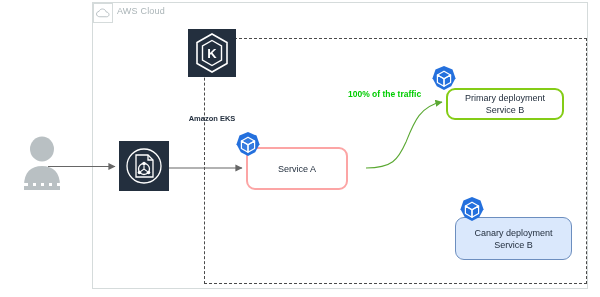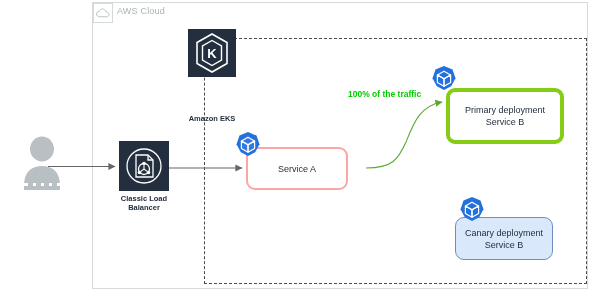--- a/index.html
+++ b/index.html
@@ -134,28 +134,28 @@
     top: 147px;
     width: 102px;
     height: 43px;
     border: 2px solid #fca5a5;
     background: #ffffff;
   }
   #primary-deployment-box {
     left: 446px;
     top: 88px;
     width: 118px;
-    height: 56px;
-    border: 4px solid #84cc16;
+    height: 32px;
+    border: 2px solid #84cc16;
     background: #ffffff;
   }
   #canary-deployment-box {
     left: 455px;
     top: 217px;
-    width: 98px;
+    width: 117px;
     height: 43px;
     border: 1px solid #6c8ebf;
     background: #dae8fc;
   }
   .k8s-badge {
     position: absolute;
     width: 28px;
     height: 28px;
   }
   #service-a-badge   { left: 234px; top: 131px; }
@@ -214,24 +214,20 @@
       <circle cx="25" cy="25" r="17" fill="none" stroke="#ffffff" stroke-width="1.3"></circle>
       <path d="M17 14 h12 l5 5 v17 h-17 Z" fill="none" stroke="#ffffff" stroke-width="1.3"></path>
       <path d="M29 14 v5 h5" fill="none" stroke="#ffffff" stroke-width="1.3"></path>
       <circle cx="25" cy="28" r="5.5" fill="none" stroke="#ffffff" stroke-width="1.3"></circle>
       <circle cx="25" cy="22.5" r="1.8" fill="#ffffff"></circle>
       <circle cx="20.5" cy="31.5" r="1.8" fill="#ffffff"></circle>
       <circle cx="29.5" cy="31.5" r="1.8" fill="#ffffff"></circle>
       <path d="M25 24.3 v3.5 M25 28 l-3.2 2.4 M25 28 l3.2 2.4" stroke="#ffffff" stroke-width="1.1" fill="none"></path>
     </svg>
   </div>
-  <div id="clb-label">
-    <div>Classic Load</div>
-    <div>Balancer</div>
-  </div>
 
   <div id="eks-icon">
     <svg width="48" height="48" viewBox="0 0 48 48">
       <polygon points="24,5 39,13.5 39,34.5 24,43 9,34.5 9,13.5" fill="none" stroke="#ffffff" stroke-width="1.6"></polygon>
       <polygon points="24,11.5 33.5,16.8 33.5,31.2 24,36.5 14.5,31.2 14.5,16.8" fill="none" stroke="#ffffff" stroke-width="1.4"></polygon>
       <text x="24" y="28.5" font-family="'Liberation Sans', sans-serif" font-size="13" font-weight="bold" fill="#ffffff" text-anchor="middle">K</text>
     </svg>
   </div>
   <div id="eks-label">Amazon EKS</div>
 

